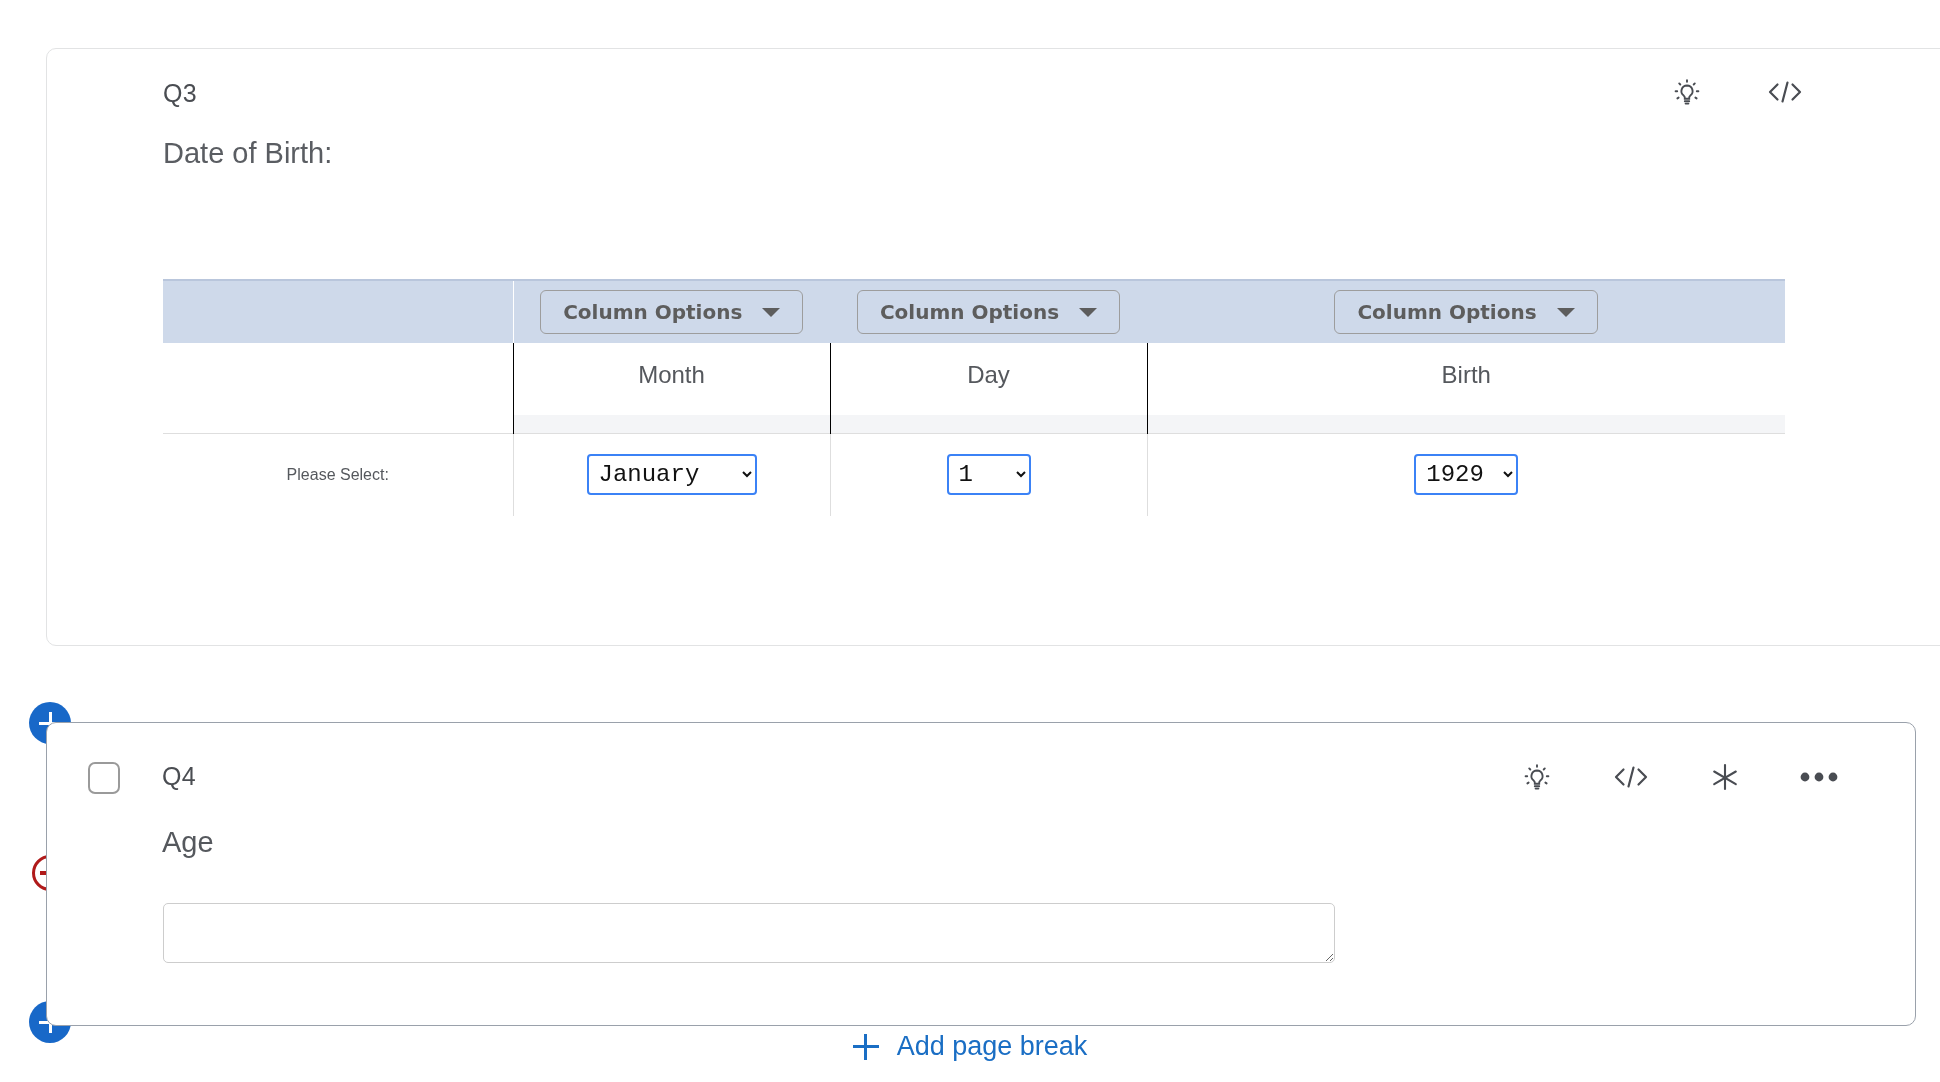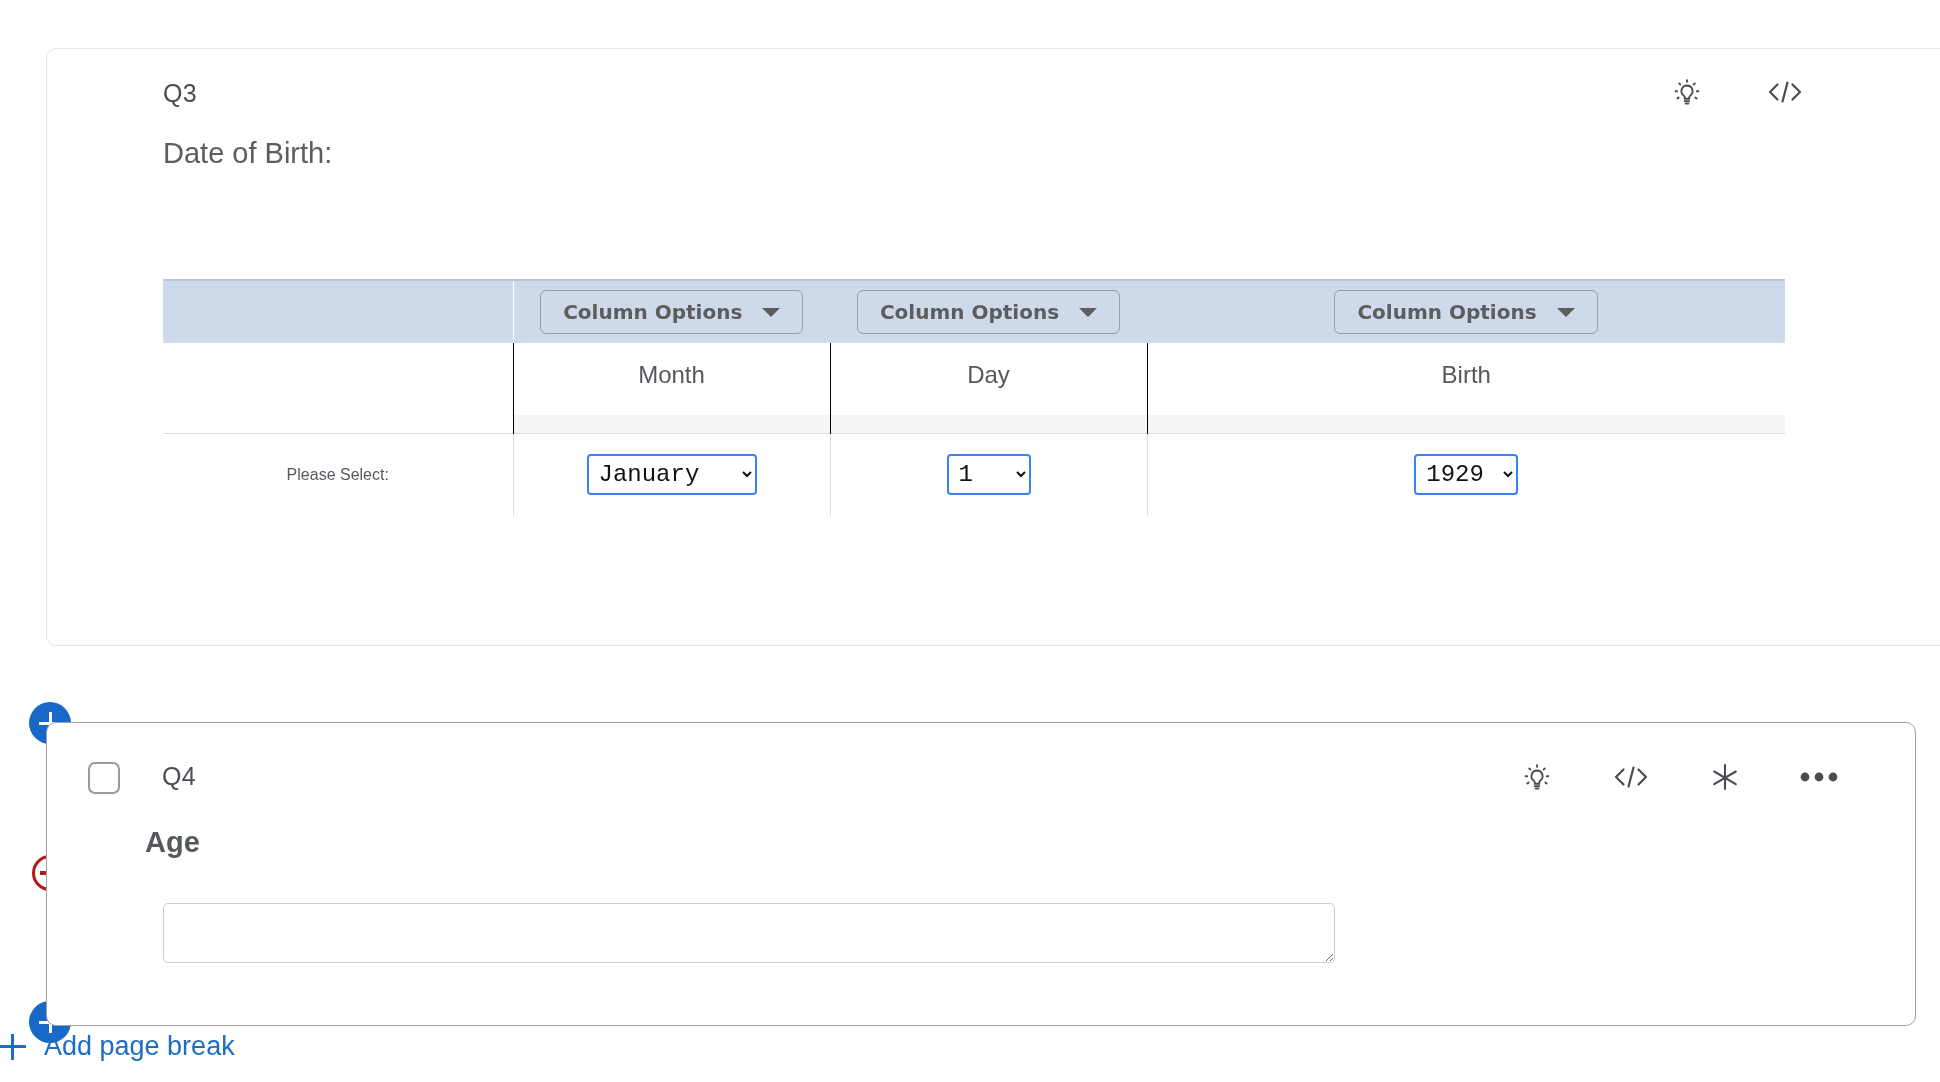--- a/index.html
+++ b/index.html
@@ -173,24 +173,24 @@
     height: 32px;
     box-sizing: border-box;
     border: 2px solid #9a9a9a;
     border-radius: 7px;
     background: #fff;
     cursor: pointer;
   }
   .q4-label { left: 162px; top: 762px; }
   .q4-title {
     position: absolute;
-    left: 145px;
+    left: 162px;
     top: 826px;
     font-size: 29px;
-    font-weight: 700;
+    font-weight: 400;
     color: #55585d;
   }
   .q4-icons { right: 100px; top: 756px; gap: 52px; }
 
   .age-textarea {
     position: absolute;
     left: 163px;
     top: 903px;
     width: 1172px;
     height: 60px;
@@ -255,21 +255,21 @@
   }
 
   
   .add-pagebreak {
     position: absolute;
     left: 0;
     right: 0;
     top: 1031px;
     display: flex;
     align-items: center;
-    justify-content: flex-start;
+    justify-content: center;
     gap: 18px;
     color: #1a6ec4;
     cursor: pointer;
   }
   .apb-plus {
     position: relative;
     width: 26px;
     height: 26px;
   }
   .apb-plus::before,

